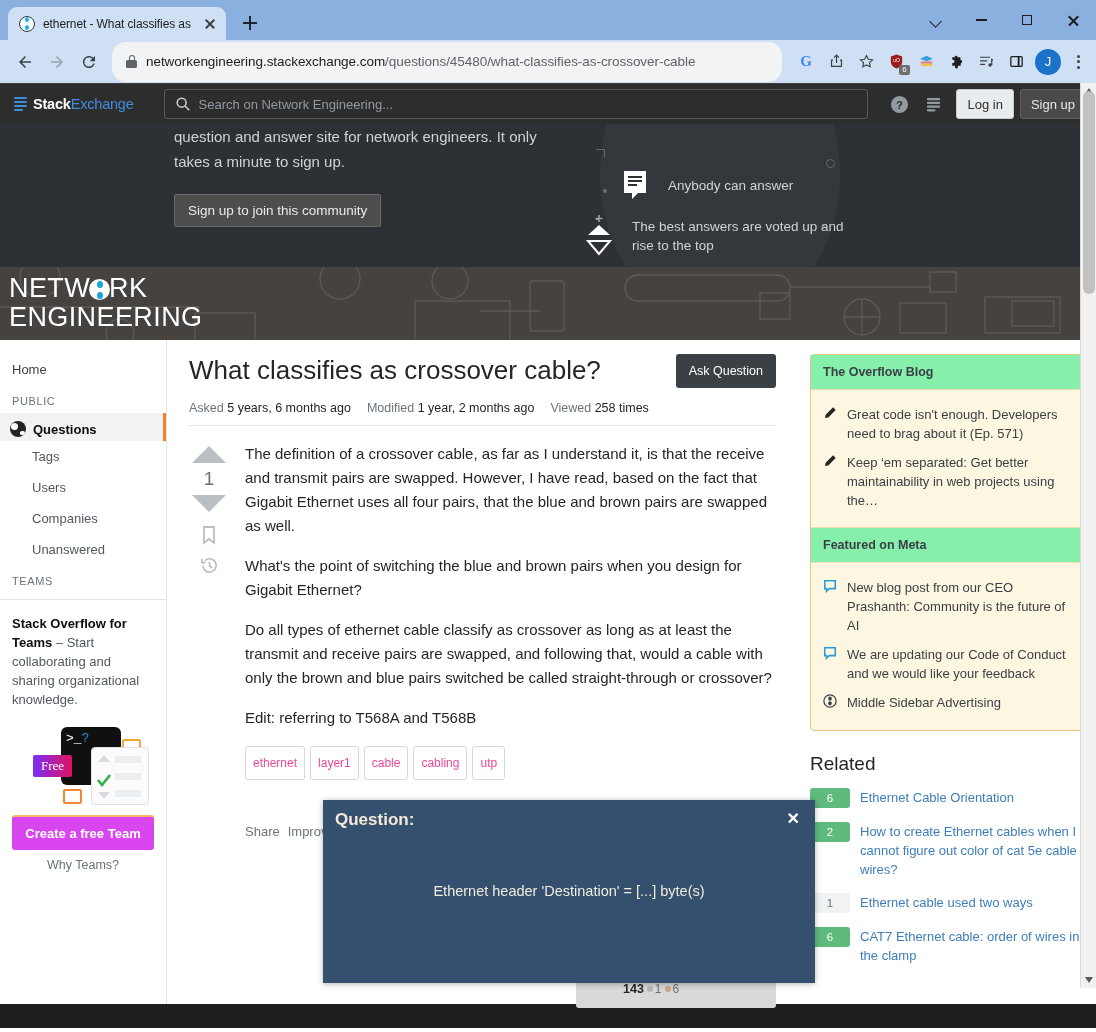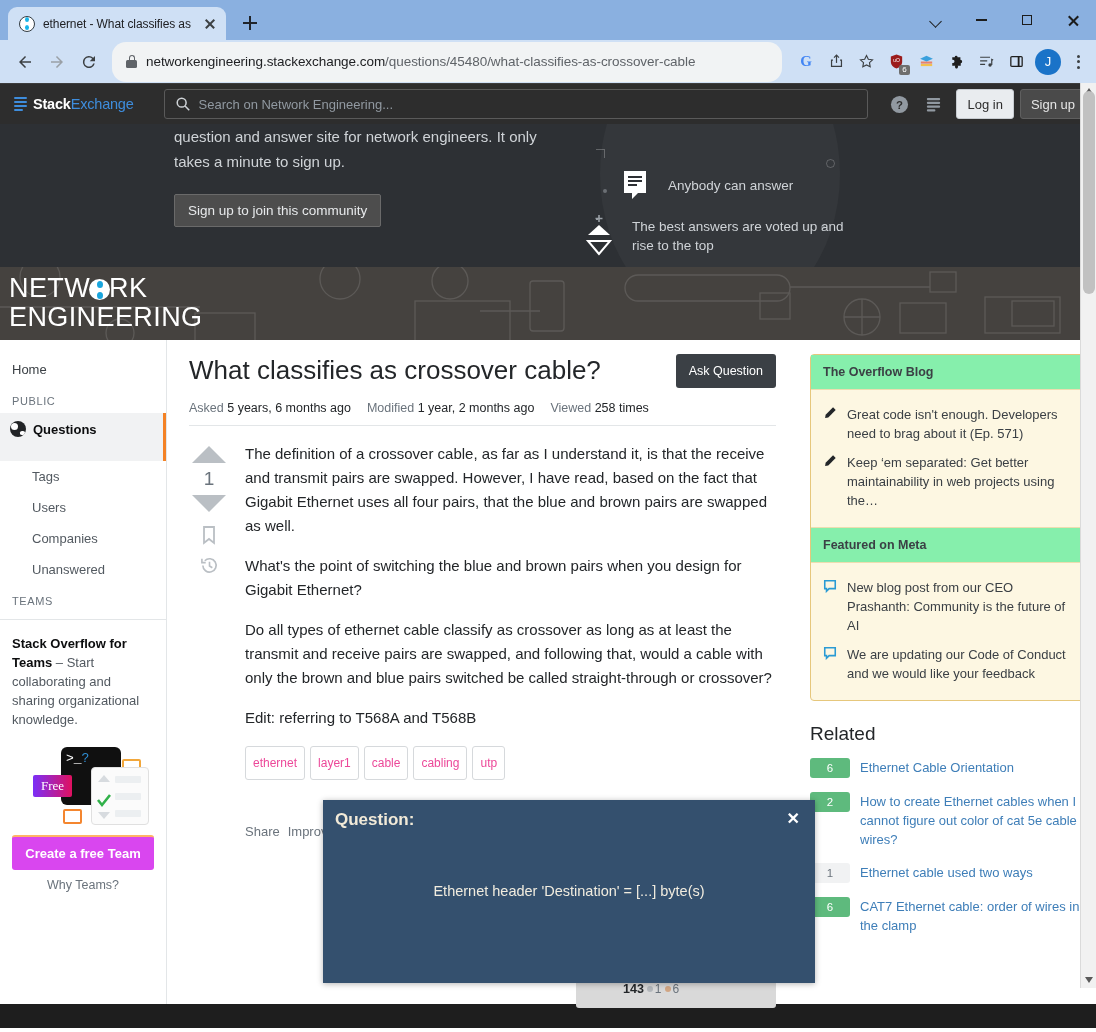--- a/index.html
+++ b/index.html
@@ -199,21 +199,21 @@
   
   .sidebar {
     width: 167px; flex: 0 0 167px; border-right: 1px solid #e3e6e8;
     padding-top: 14px; font-size: 13px; position: relative;
   }
   .sb-item { padding: 8px 0 8px 12px; color: #3b4045; cursor: pointer; }
   .sb-head { padding: 10px 0 6px 12px; font-size: 11px; color: #6a737c; letter-spacing: 0.6px; }
   .sb-sub { padding: 8px 0 8px 32px; color: #525960; cursor: pointer; }
   .sb-active {
     background: #f1f2f3; font-weight: bold; color: #0c0d0e;
-    display: flex; align-items: center; gap: 7px; padding: 8px 0 24px 10px;
+    display: flex; align-items: center; gap: 7px; padding: 8px 0 4px 10px;
     border-right: 3px solid #f48225; cursor: pointer;
   }
   .globe {
     width: 16px; height: 16px; border-radius: 50%; flex: 0 0 16px;
     background: #222426; position: relative; overflow: hidden;
   }
   .globe::before { content: ""; position: absolute; width: 7px; height: 7px; background: #fff; border-radius: 50%; left: 1px; top: 2px; }
   .globe::after { content: ""; position: absolute; width: 5px; height: 4px; background: #fff; border-radius: 40%; right: 1.5px; bottom: 2px; }
   .teams-box { border-top: 1px solid #e3e6e8; margin-top: 6px; padding: 14px 12px 0 12px; }
   .teams-title { font-size: 13px; line-height: 19px; color: #525960; }
@@ -690,20 +690,28 @@
                   <path d="M2 2h12v9H7l-3 3v-3H2z"></path>
                 </svg></span>
             <span>New blog post from our CEO Prashanth: Community is the future of AI</span>
           </div>
           <div class="w-item">
             <span class="ic"><svg width="14" height="14" viewBox="0 0 16 16" fill="none" stroke="#2a9bd4" stroke-width="1.8">
                   <path d="M2 2h12v9H7l-3 3v-3H2z"></path>
                 </svg></span>
             <span>We are updating our Code of Conduct and we would like your feedback</span>
           </div>
+          <div class="w-item">
+            <span class="ic"><svg width="14" height="14" viewBox="0 0 16 16">
+                  <circle cx="8" cy="8" r="7" fill="none" stroke="#3b4045" stroke-width="1.4"></circle>
+                  <ellipse cx="8" cy="5.3" rx="2" ry="2.4" fill="#3b4045"></ellipse>
+                  <ellipse cx="8" cy="10.7" rx="2" ry="2.4" fill="#3b4045"></ellipse>
+                </svg></span>
+            <span>Middle Sidebar Advertising</span>
+          </div>
         </div>
       </div>
 
       <h2 class="related-title">Related</h2>
       <div>
         <div class="rel-item">
           <span class="rel-score pos">6</span>
           <span class="rel-link">Ethernet Cable Orientation</span>
         </div>
         <div class="rel-item">

